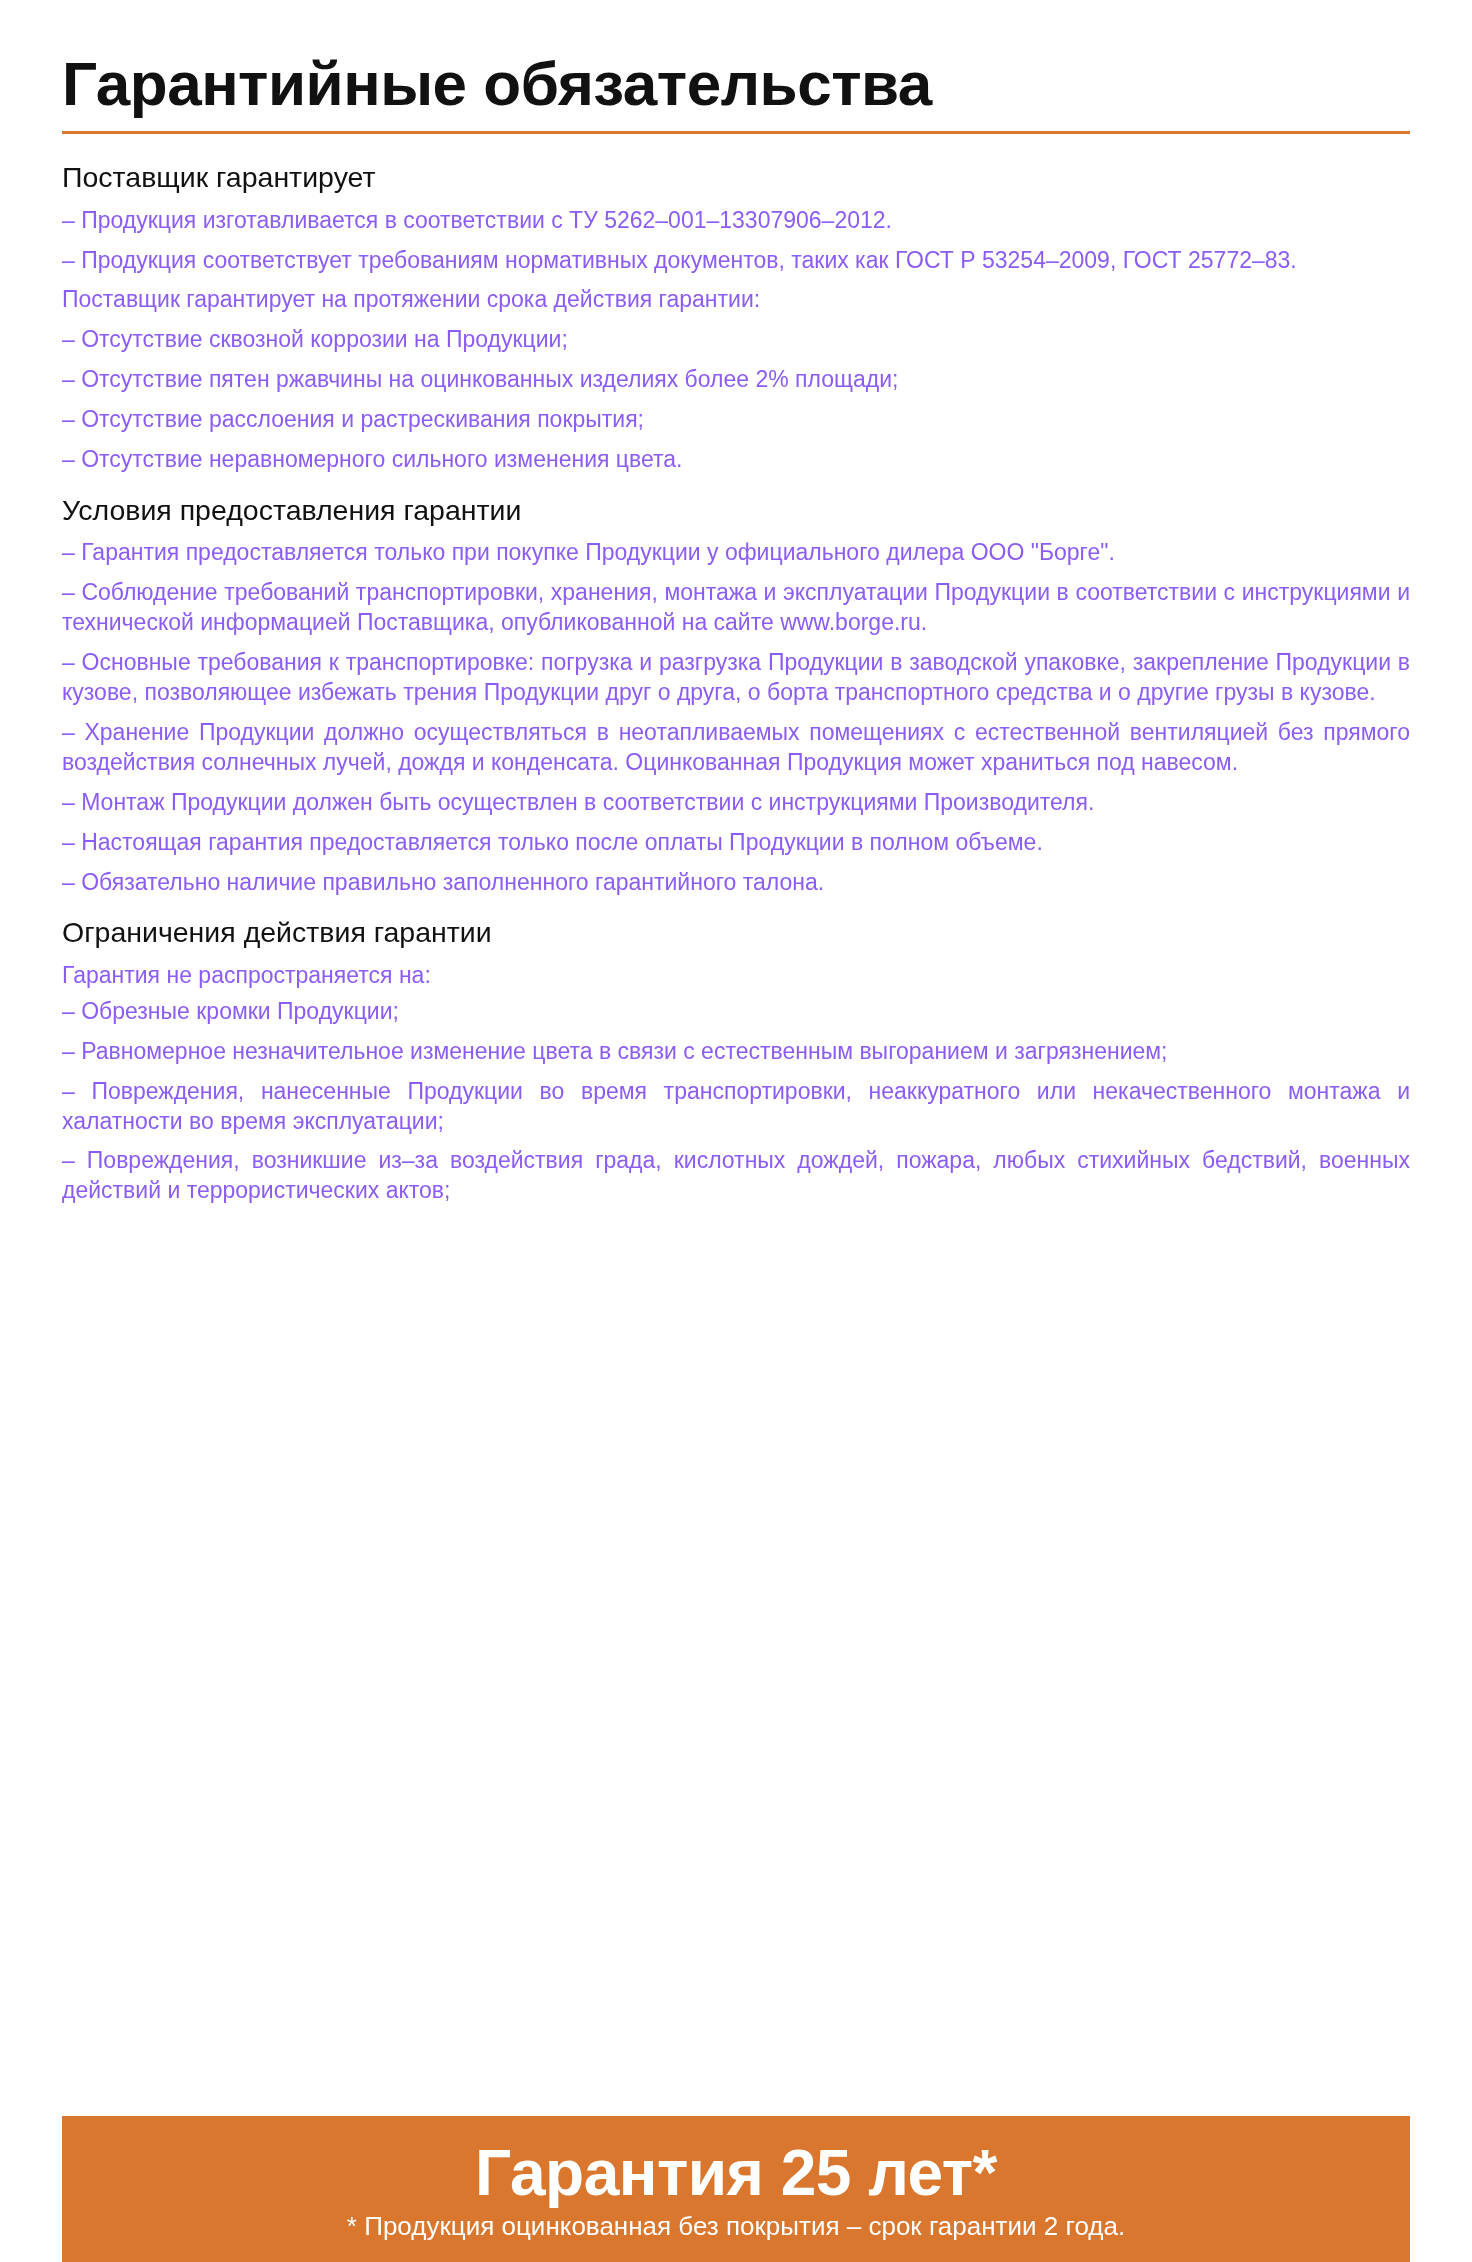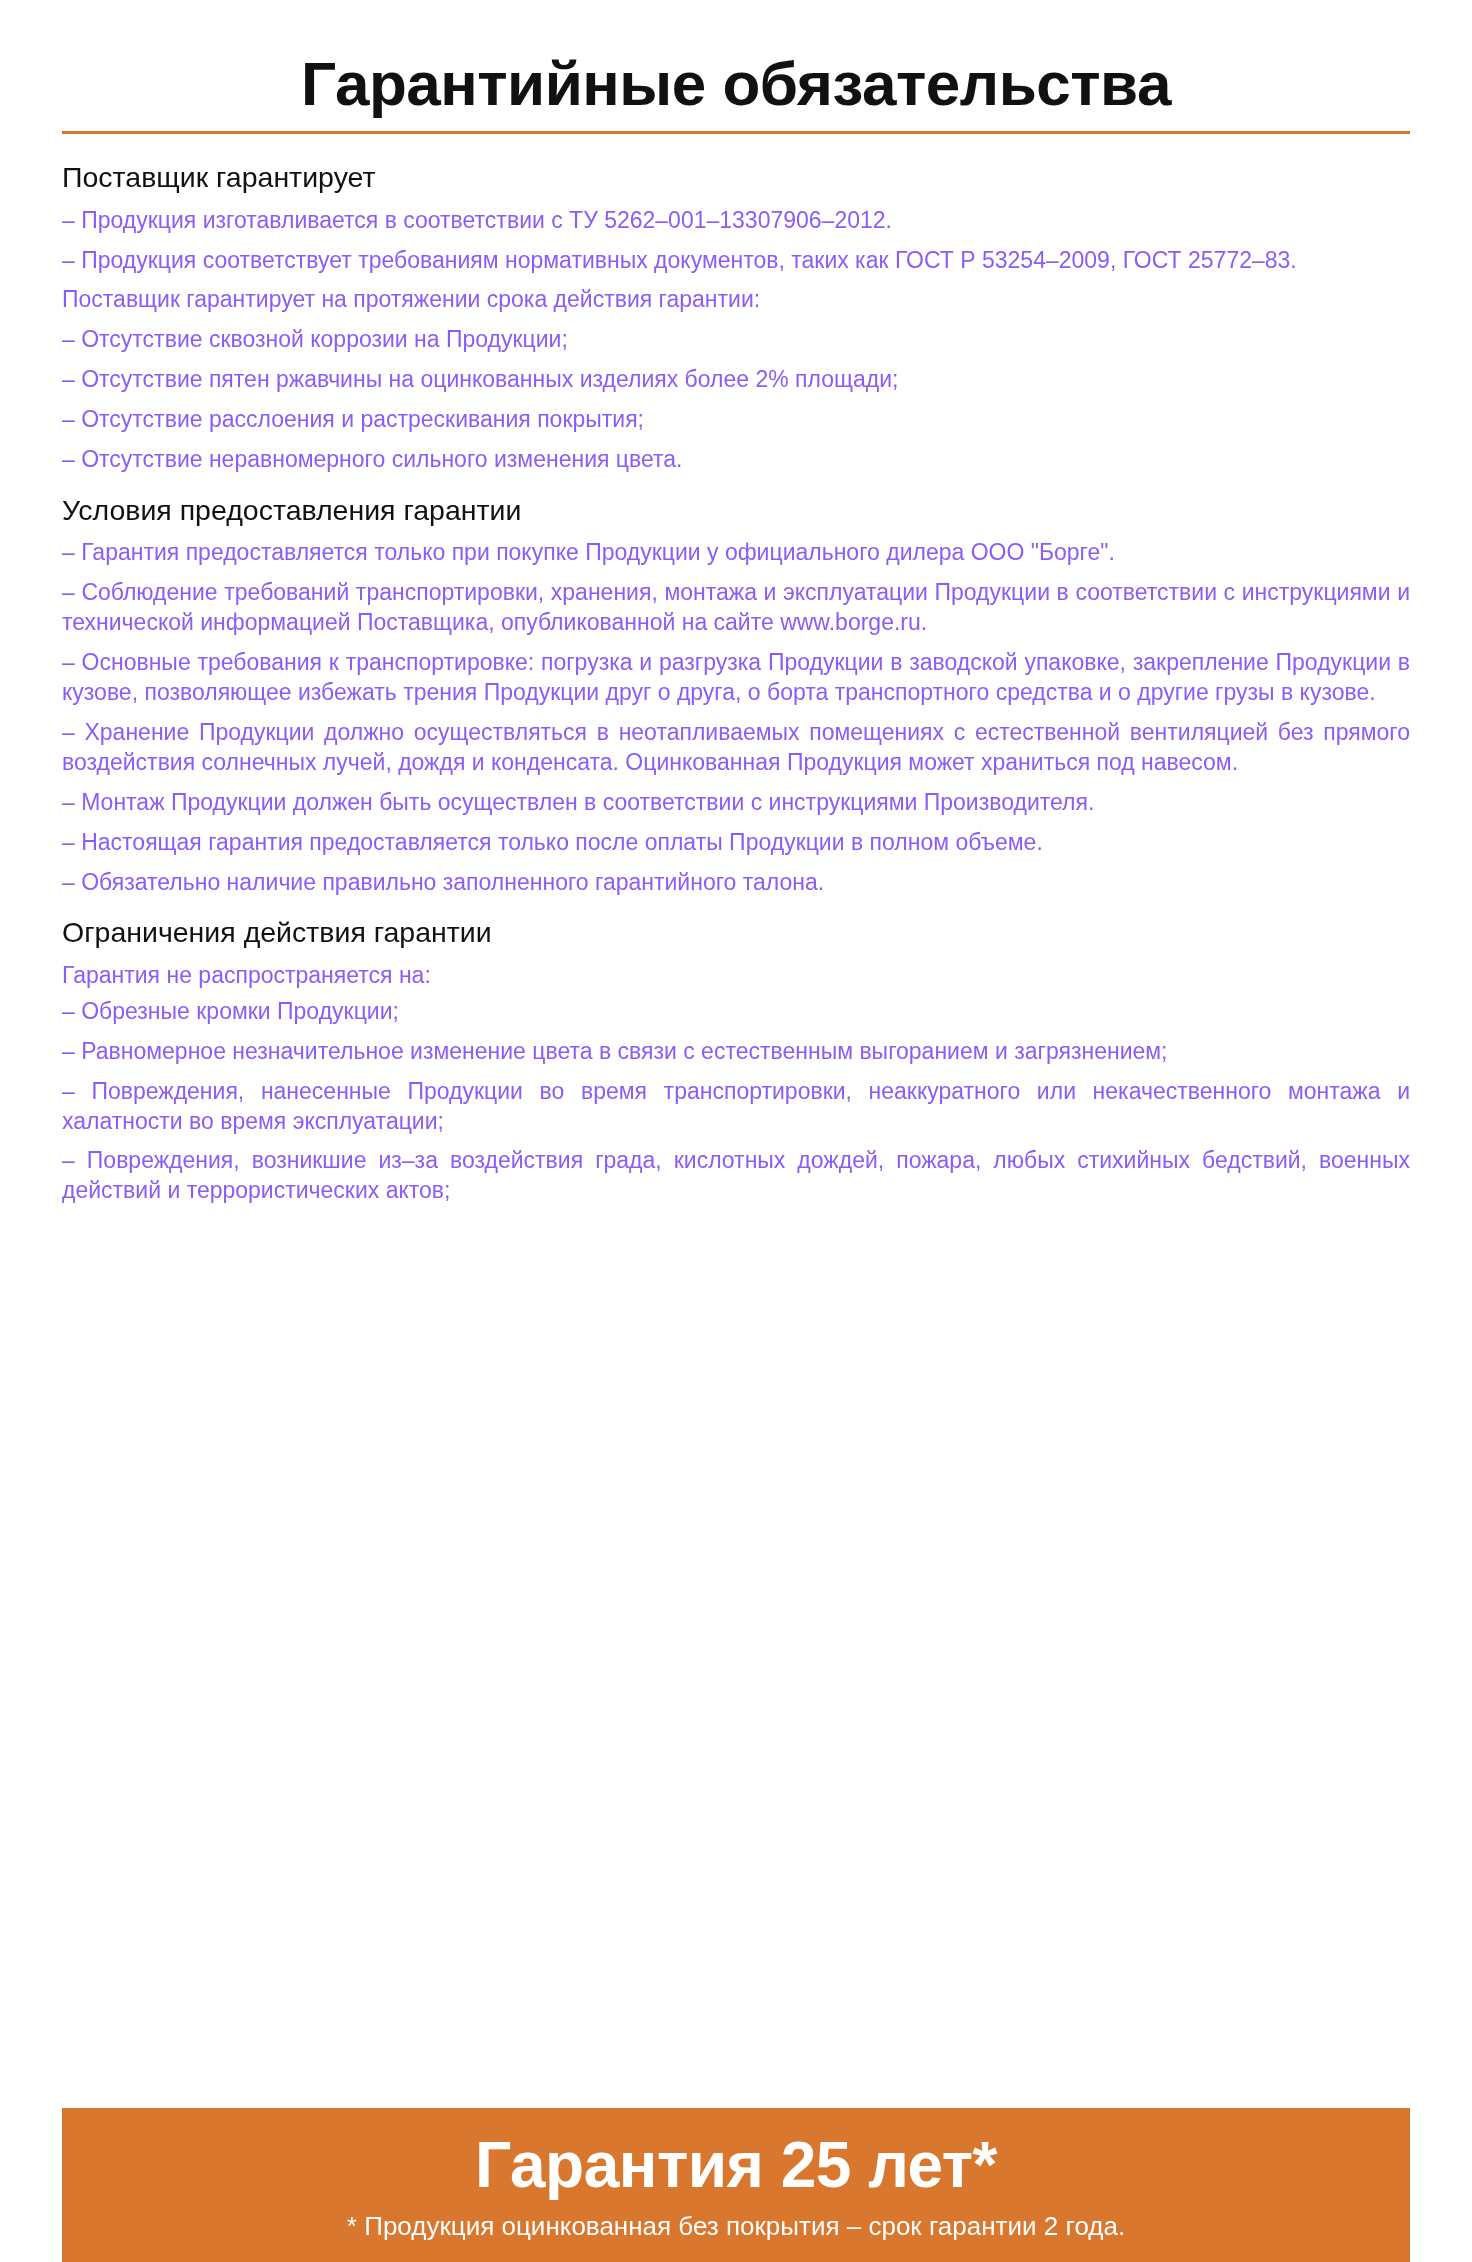--- a/index.html
+++ b/index.html
@@ -15,21 +15,21 @@
     overflow: hidden;
   }
   .page {
     position: relative;
     width: 1472px;
     height: 2262px;
     box-sizing: border-box;
     padding: 0 62px;
   }
   .doc-title {
-    text-align: center;
+    text-align: left;
     font-size: 62px;
     font-weight: bold;
     letter-spacing: -0.5px;
     margin: 48px 0 12px 0;
     color: #111111;
   }
   .title-rule {
     height: 3px;
     background: #d9772f;
     margin: 0 0 26px 0;
@@ -68,21 +68,21 @@
   .banner-main {
     font-size: 64px;
     font-weight: bold;
     line-height: 1.05;
     margin: 6px 0 0 0;
     letter-spacing: -0.5px;
   }
   .banner-note {
     font-size: 26px;
     line-height: 1.2;
-    margin: 12px 0 4px 0;
+    margin: 4px 0 4px 0;
   }
 </style>
 </head>
 <body>
 
 <div class="page">
 
   <h1 class="doc-title">Гарантийные обязательства</h1>
   <div class="title-rule"></div>
 

